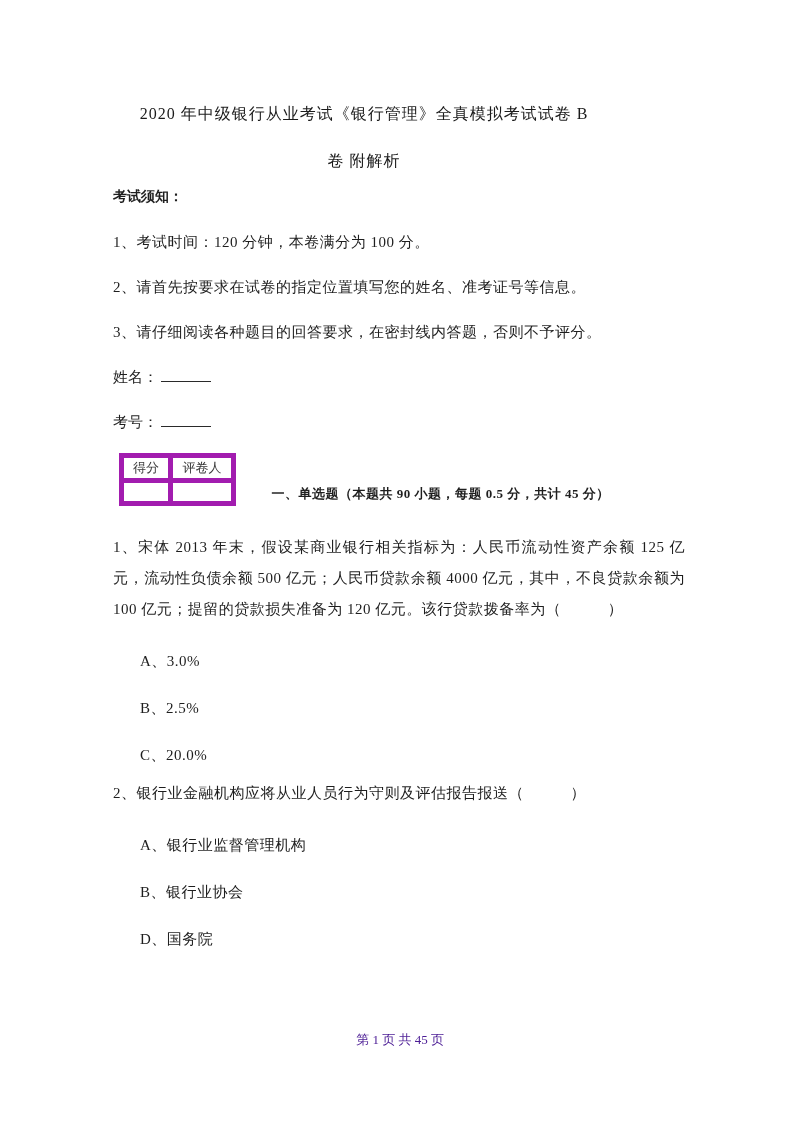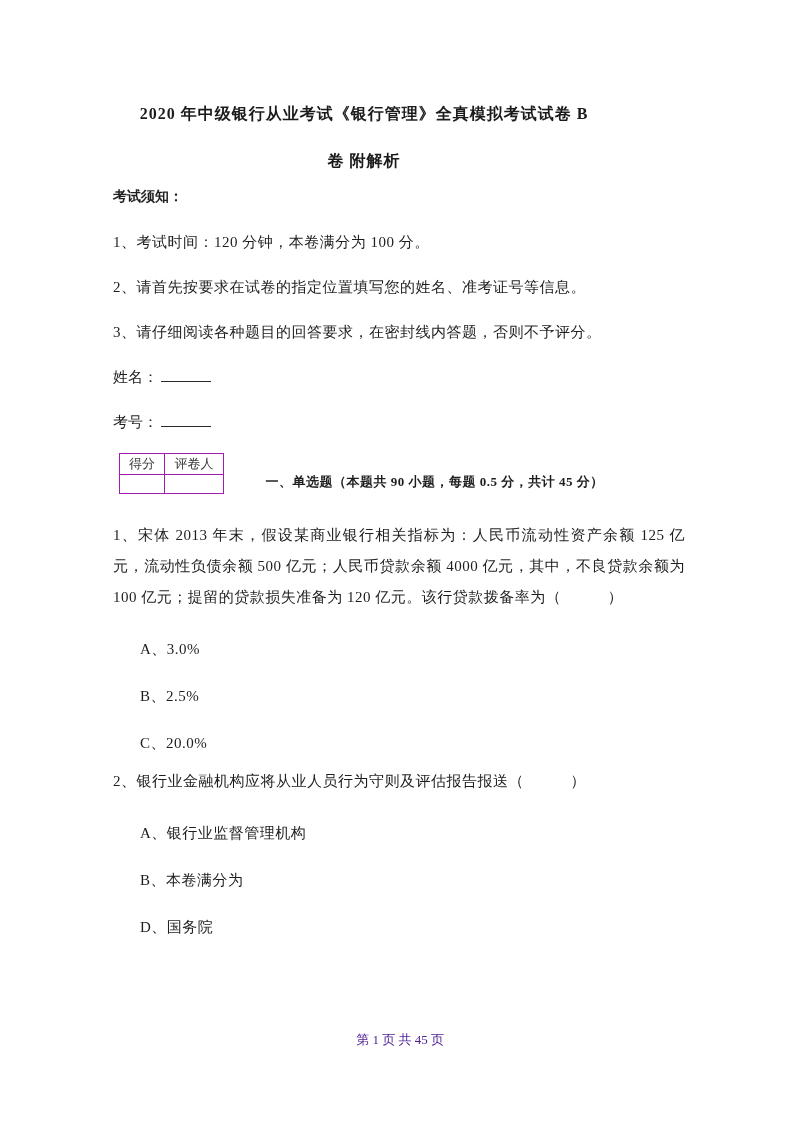--- a/index.html
+++ b/index.html
@@ -13,21 +13,21 @@
     padding: 90px 115px 0 113px;
     color: #1e1e1e;
     font-family: "Liberation Serif", "DejaVu Serif", serif;
     font-size: 15px;
     overflow: hidden;
   }
   .doc-title {
     margin: 0;
     padding: 0 70px 0 0;
     font-size: 16px;
-    font-weight: 700;
+    font-weight: 400;
     text-align: center;
     line-height: 47px;
     color: #1b1b1b;
   }
   .doc-title span { display: block; letter-spacing: 1px; }
   .notice-heading {
     margin-top: 2px;
     font-size: 14px;
     font-weight: 700;
     line-height: 22px;
@@ -52,21 +52,21 @@
     align-items: flex-end;
   }
   .score-table {
     border-collapse: collapse;
     margin-left: 6px;
     font-size: 13px;
     color: #3a3a3a;
     flex: 0 0 auto;
   }
   .score-table th, .score-table td {
-    border: 1px solid #a21caf;
+    border: 5px solid #a21caf;
     font-weight: 400;
     text-align: center;
     padding: 0 3px;
   }
   .score-table th { height: 20px; }
   .score-table td { height: 18px; }
   .col-score { width: 38px; }
   .col-grader { width: 52px; margin-left: 17px; }
   .section-title {
     flex: 1;
@@ -144,19 +144,19 @@
   <div class="question q1">
     <p class="q-text">1、宋体 2013 年末，假设某商业银行相关指标为：人民币流动性资产余额 125 亿元，流动性负债余额 500 亿元；人民币贷款余额 4000 亿元，其中，不良贷款余额为 100 亿元；提留的贷款损失准备为 120 亿元。该行贷款拨备率为（　　　）</p>
     <p class="option">A、3.0%</p>
     <p class="option">B、2.5%</p>
     <p class="option">C、20.0%</p>
   </div>
 
   <div class="question q2">
     <p class="q-text">2、银行业金融机构应将从业人员行为守则及评估报告报送（　　　）</p>
     <p class="option">A、银行业监督管理机构</p>
-    <p class="option">B、本卷满分为</p>
+    <p class="option">B、银行业协会</p>
     <p class="option">D、国务院</p>
   </div>
 
   <div class="page-footer">第 1 页 共 45 页</div>
 
 </div>
 
 </body></html>

